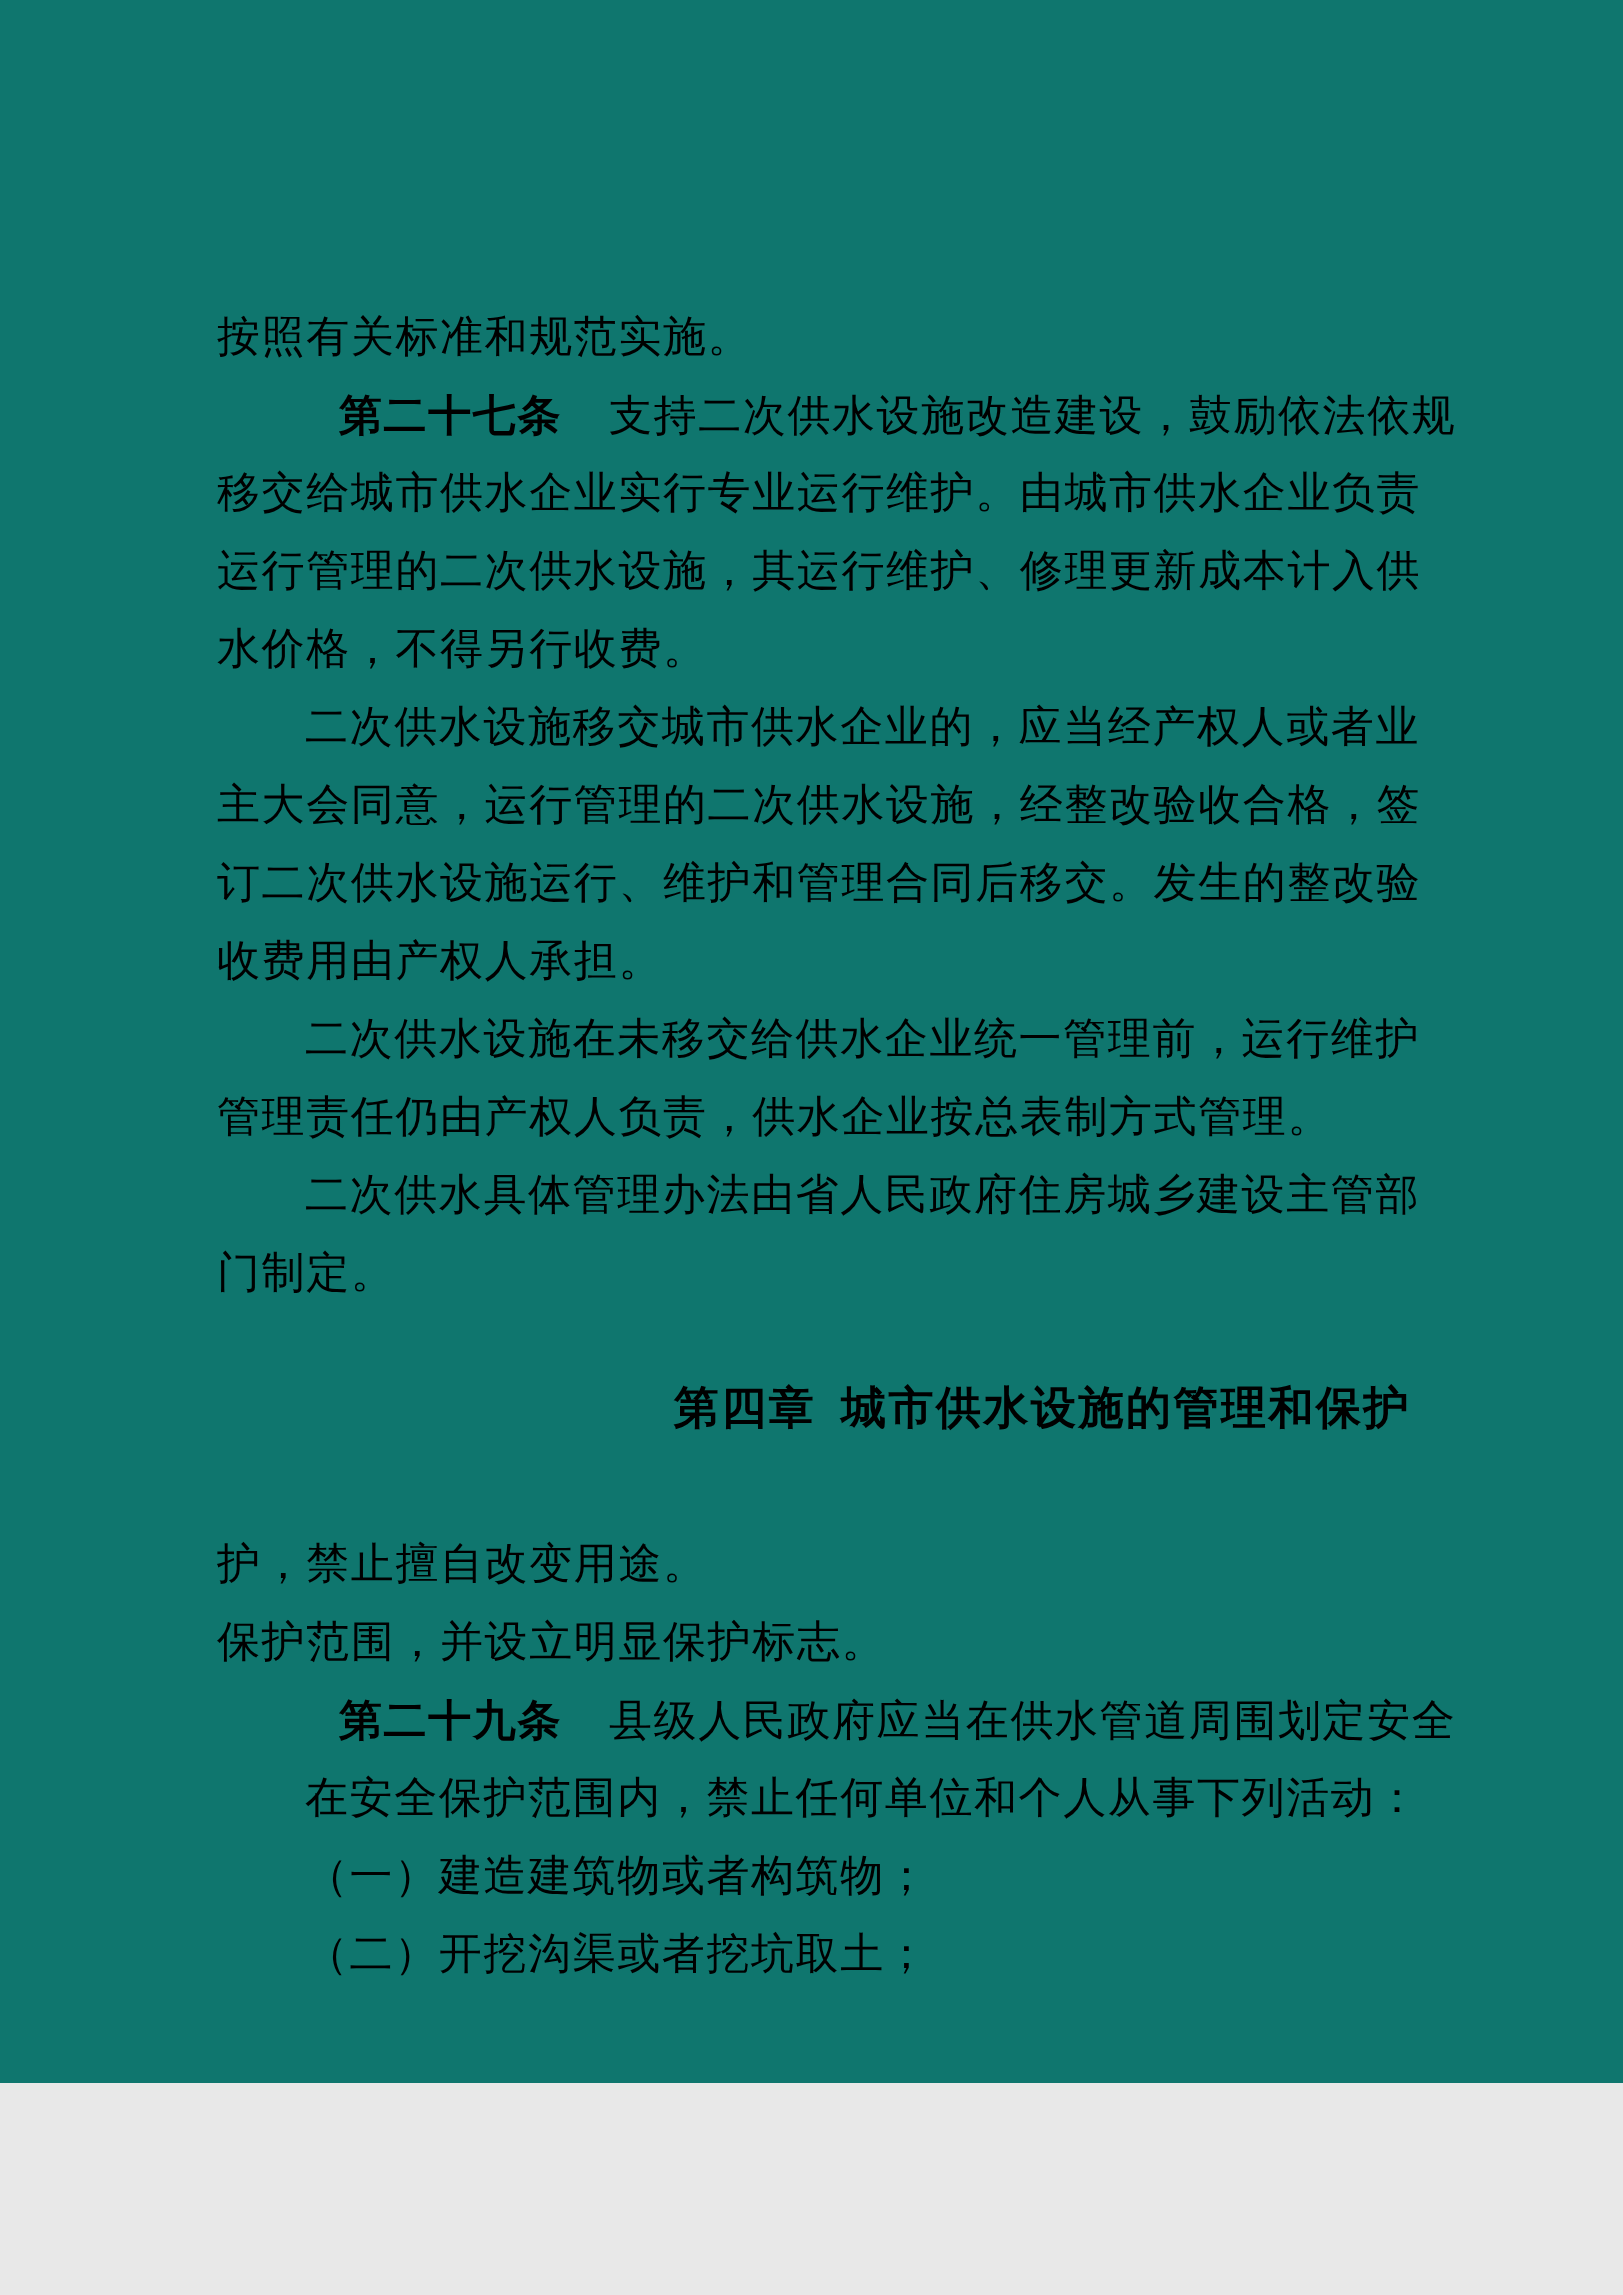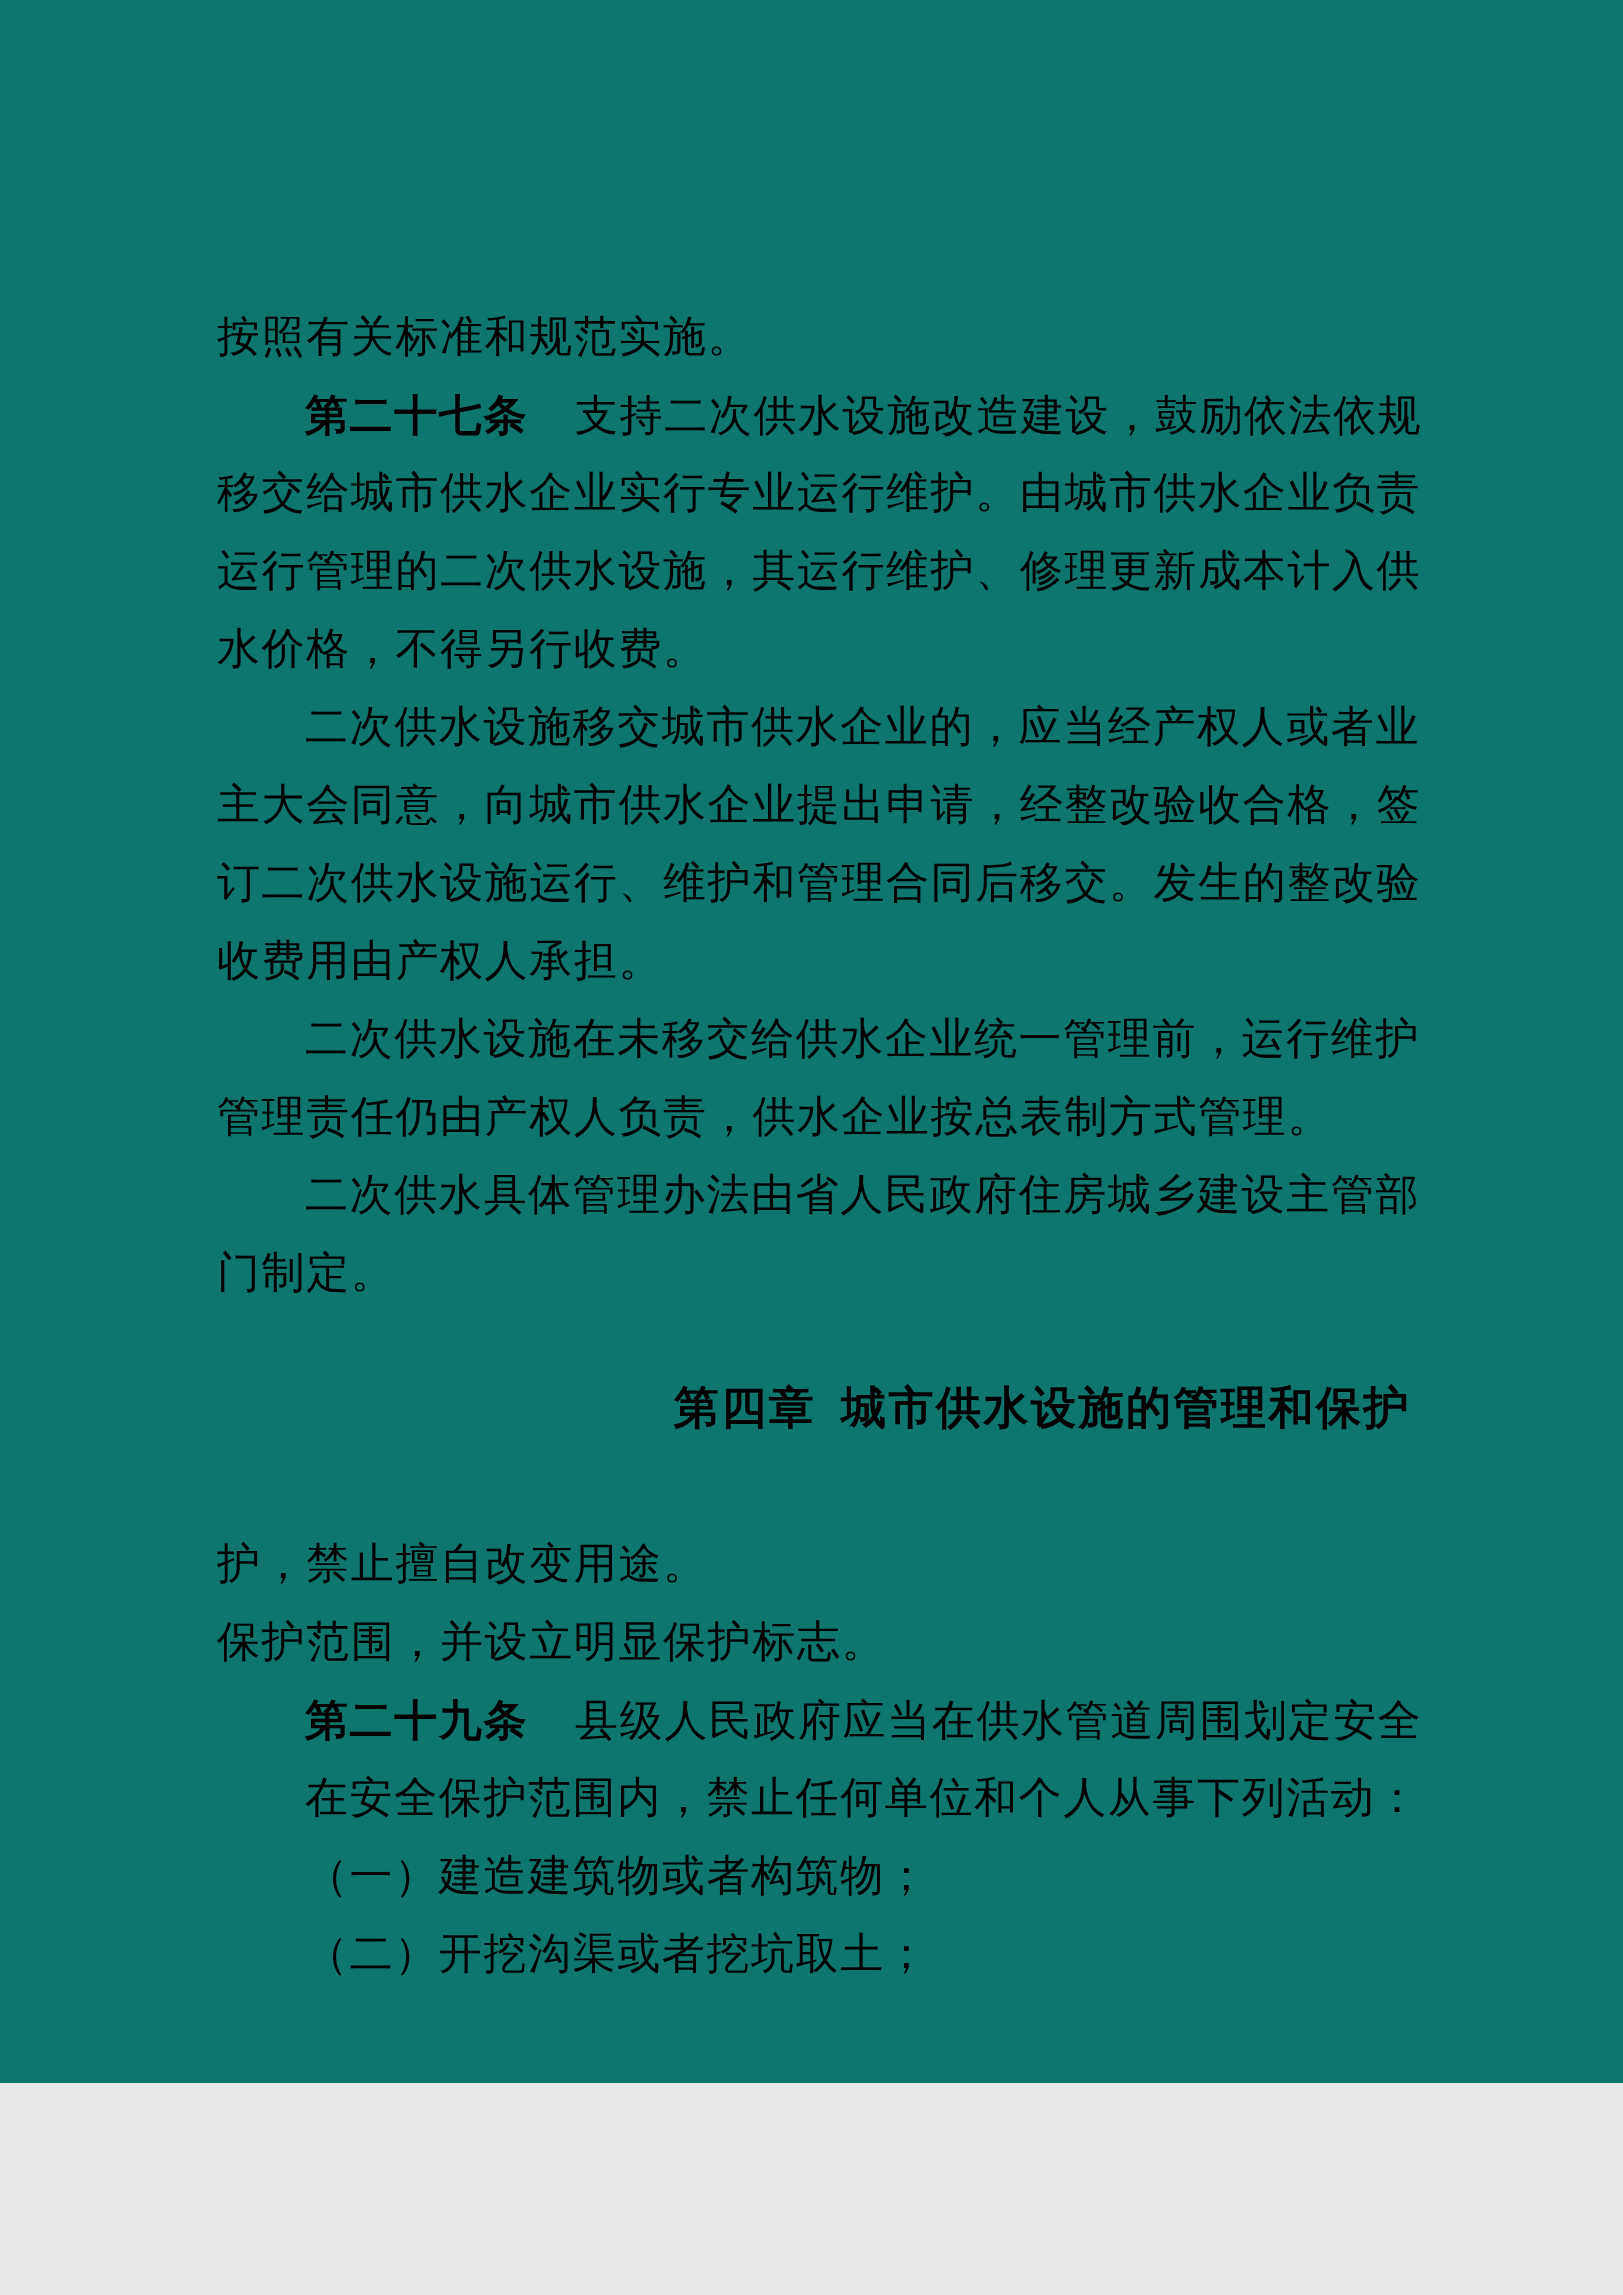--- a/index.html
+++ b/index.html
@@ -30,20 +30,21 @@
     white-space: nowrap;
     text-align: left;
   }
   .line.indent {
     padding-left: 88px;
   }
   .article {
     font-weight: bold;
     font-family: "Liberation Sans", "DejaVu Sans", sans-serif;
     margin-right: 47px;
+    margin-left: 34px;
   }
   .chapter {
     height: 78px;
     line-height: 78px;
     margin-top: 57px;
     margin-bottom: 78px;
     text-align: right;
     font-weight: bold;
     font-family: "Liberation Sans", "DejaVu Sans", sans-serif;
     font-size: 45px;
@@ -56,21 +57,21 @@
 <body>
 
 <div class="page">
   <div class="text-block">
       <div class="line"><span>按照有关标准和规范实施。</span></div>
       <div class="line indent"><span class="article">第二十七条</span><span>支持二次供水设施改造建设，鼓励依法依规</span></div>
       <div class="line"><span>移交给城市供水企业实行专业运行维护。由城市供水企业负责</span></div>
       <div class="line"><span>运行管理的二次供水设施，其运行维护、修理更新成本计入供</span></div>
       <div class="line"><span>水价格，不得另行收费。</span></div>
       <div class="line indent"><span>二次供水设施移交城市供水企业的，应当经产权人或者业</span></div>
-      <div class="line"><span>主大会同意，向城市供水企业提出申请，经整改验收合格，签</span></div>
+      <div class="line"><span>主大会同意，运行管理的二次供水设施，经整改验收合格，签</span></div>
       <div class="line"><span>订二次供水设施运行、维护和管理合同后移交。发生的整改验</span></div>
       <div class="line"><span>收费用由产权人承担。</span></div>
       <div class="line indent"><span>二次供水设施在未移交给供水企业统一管理前，运行维护</span></div>
       <div class="line"><span>管理责任仍由产权人负责，供水企业按总表制方式管理。</span></div>
       <div class="line indent"><span>二次供水具体管理办法由省人民政府住房城乡建设主管部</span></div>
       <div class="line"><span>门制定。</span></div>
       <div class="chapter"><span>第四章 城市供水设施的管理和保护</span></div>
       <div class="line"><span>护，禁止擅自改变用途。</span></div>
       <div class="line"><span>保护范围，并设立明显保护标志。</span></div>
       <div class="line indent"><span class="article">第二十九条</span><span>县级人民政府应当在供水管道周围划定安全</span></div>

